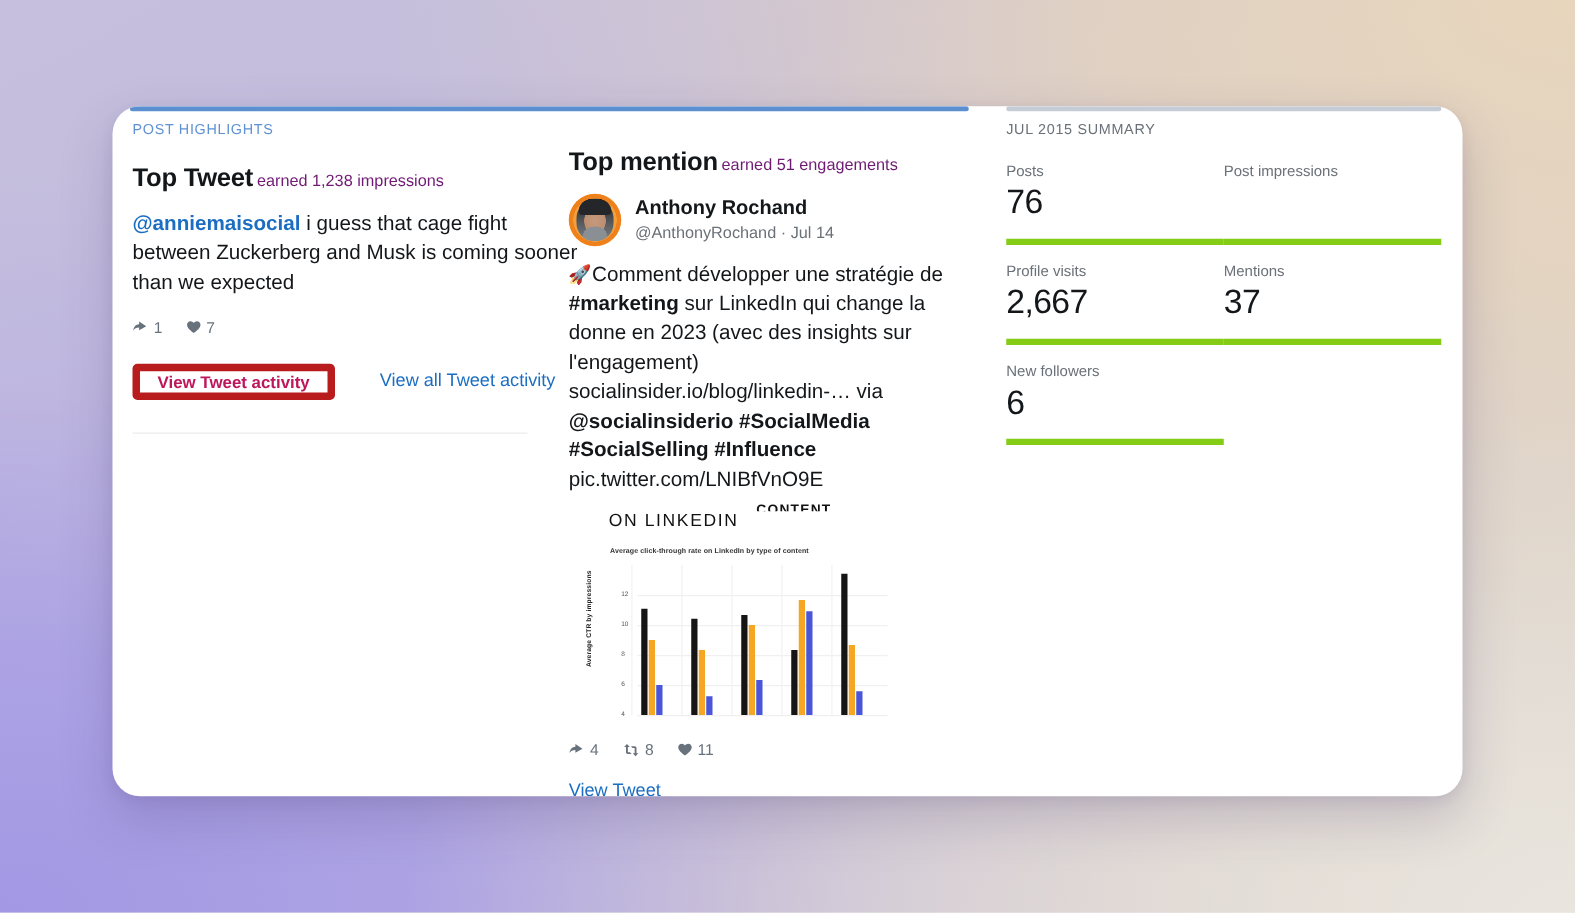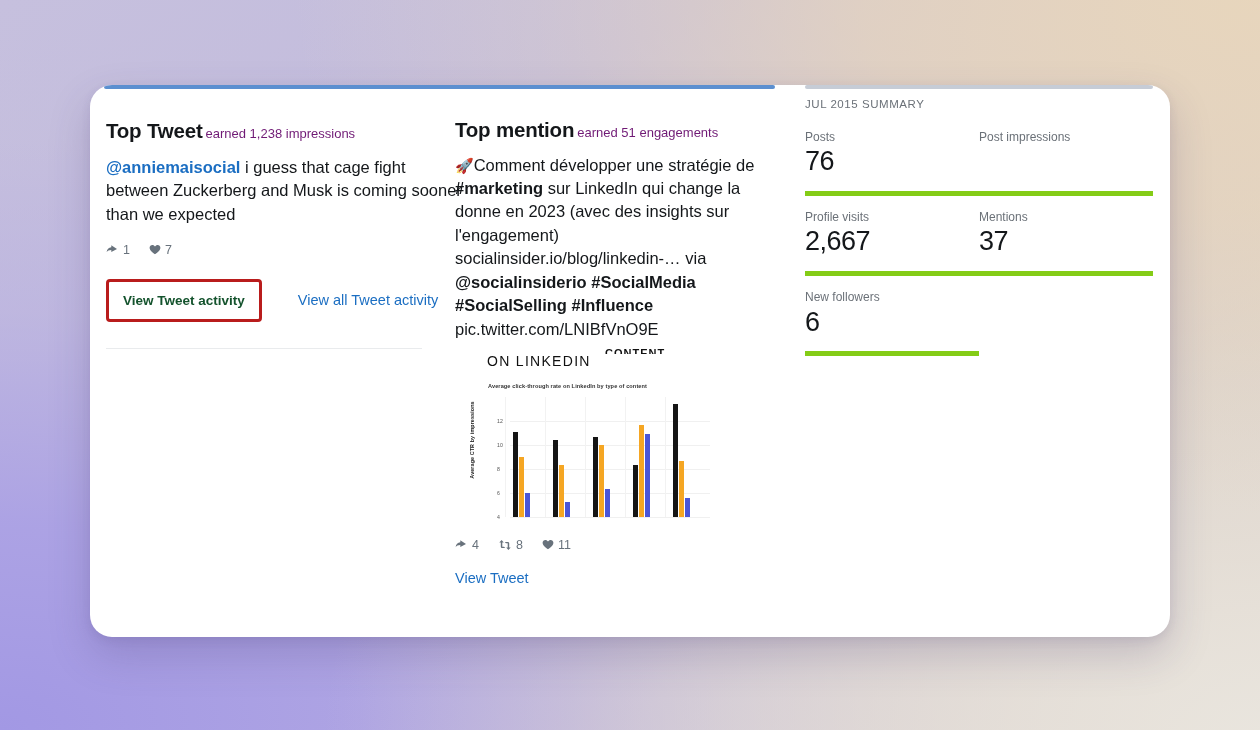--- a/index.html
+++ b/index.html
@@ -144,27 +144,27 @@
   }
   .eng-item svg { display: block; }
 
   
   .btn-row {
     display: flex;
     align-items: center;
     margin-top: 22px;
   }
   .btn-outline {
-    border: 3px solid #b91c1c;
+    border: 6px solid #b91c1c;
     border-radius: 4px;
     background: #fff;
-    color: #14532d;
+    color: #be185d;
     font-size: 13.5px;
     font-weight: 700;
-    padding: 11px 14px;
+    padding: 1px 14px;
     font-family: "Liberation Sans", sans-serif;
     cursor: pointer;
     white-space: nowrap;
   }
   .btn-link {
     color: #1b6ec2;
     font-size: 14.5px;
     margin-left: 36px;
     text-decoration: none;
     cursor: pointer;
@@ -352,20 +352,21 @@
 <div class="card">
 
   <div class="accent-wrap">
     <div class="accent-blue"></div>
     <div class="accent-gray"></div>
   </div>
 
   <div class="card-body">
 
     <div class="col-left">
+      <div class="section-label label-blue">POST HIGHLIGHTS</div>
 
       <div class="headline">
         <span class="big">Top Tweet</span><span class="sub">earned 1,238 impressions</span>
       </div>
 
       <div class="tweet-text">
         <span class="mention">@anniemaisocial</span><span> i guess that cage fight between Zuckerberg and Musk is coming sooner than we expected</span>
       </div>
 
       <div class="eng-row">
@@ -393,20 +394,35 @@
       </div>
 
       <div class="divider"></div>
     </div>
 
     <div class="col-mid">
       <div class="headline" style="margin-top:20px">
         <span class="big">Top mention</span><span class="sub">earned 51 engagements</span>
       </div>
 
+      <div class="author-row">
+        <div class="avatar">
+          <div class="photo"></div>
+          <div class="hair"></div>
+          <div class="ring"></div>
+        </div>
+        <div>
+          <div class="author-name">Anthony Rochand</div>
+          <div class="author-handle">
+            <span>@AnthonyRochand</span>
+            <span>·</span>
+            <span>Jul 14</span>
+          </div>
+        </div>
+      </div>
 
       <div class="mention-text">
         <span class="rocket">🚀</span><span>Comment développer une stratégie de </span><span class="tag">#marketing</span><span> sur LinkedIn qui change la donne en 2023 (avec des insights sur l'engagement) </span><span class="link">socialinsider.io/blog/linkedin-…</span><span> via </span><span class="tag">@socialinsiderio</span><span> </span><span class="tag">#SocialMedia</span><span> </span><span class="tag">#SocialSelling</span><span> </span><span class="tag">#Influence</span><span> </span><span class="link">pic.twitter.com/LNIBfVnO9E</span>
       </div>
 
       
       <div class="chart-embed">
         <div class="chart-inner">
           <div class="chart-title-cut">CONTENT</div>
           <div class="chart-title-top">ON LINKEDIN</div>

